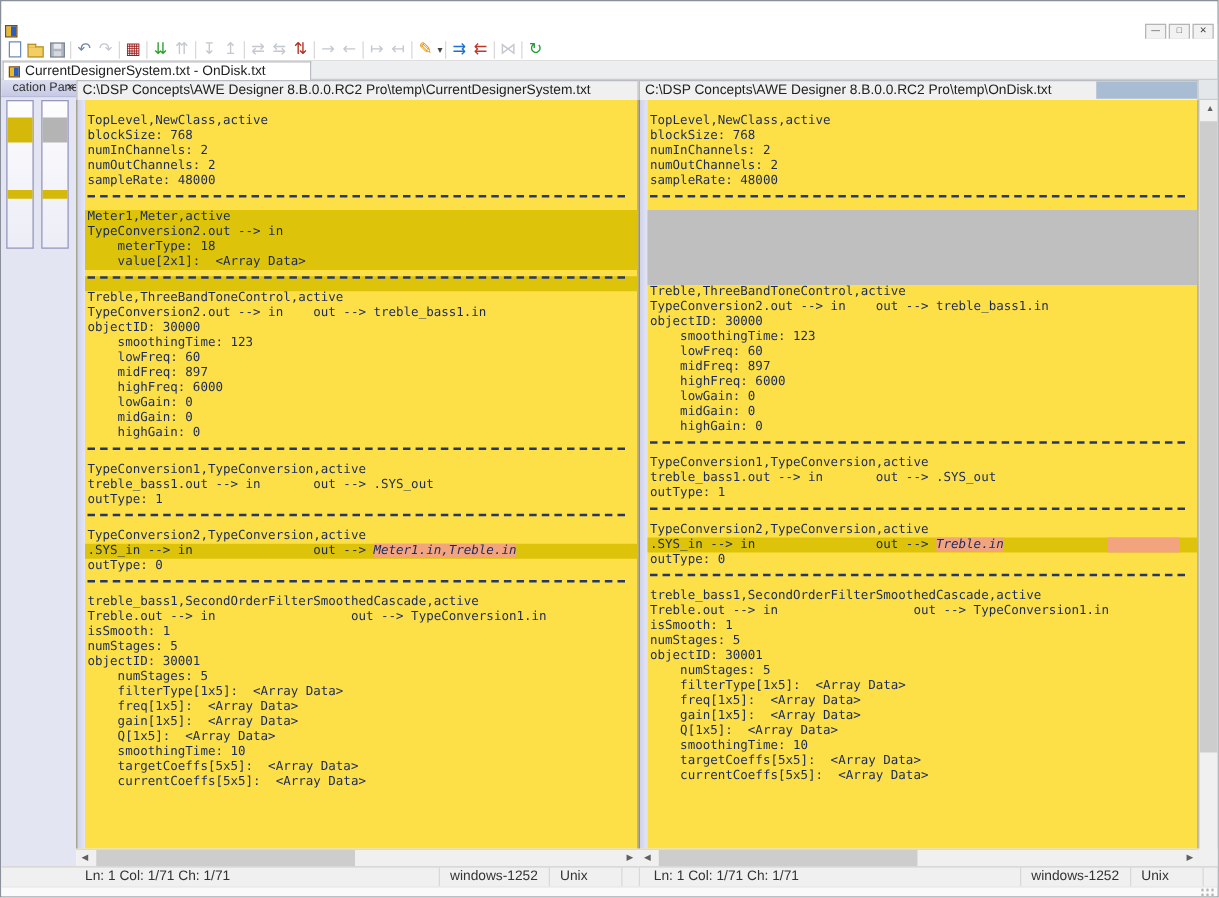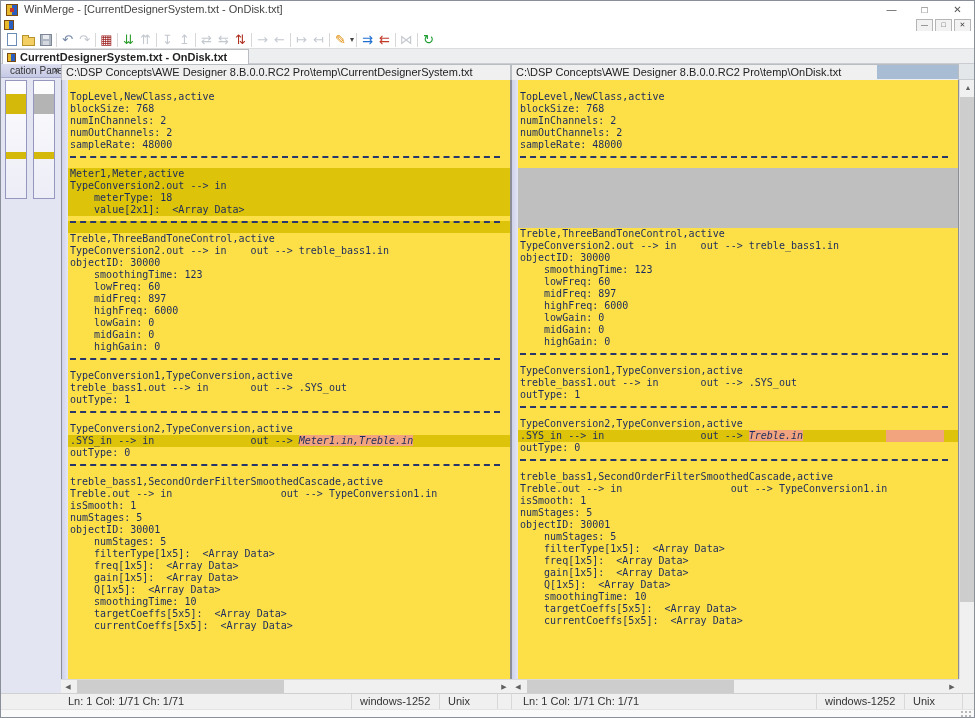--- a/index.html
+++ b/index.html
@@ -35,21 +35,21 @@
   .ic-doc{width:10px;height:13px;background:#fff;border:1px solid #6b8cb5;box-sizing:border-box;}
   .ic-folder{position:relative;width:13px;height:9px;background:#f3cf63;border:1px solid #b8922a;box-sizing:border-box;margin-top:3px;}
   .ic-folder::before{content:"";position:absolute;left:-1px;top:-3px;width:5px;height:2px;background:#f3cf63;border:1px solid #b8922a;border-bottom:none;}
   .ic-floppy{position:relative;width:12px;height:12px;background:#aeb6c2;border:1px solid #7d8694;box-sizing:border-box;}
   .ic-floppy::before{content:"";position:absolute;left:2px;top:0;width:6px;height:4px;background:#e9ebef;}
   .ic-floppy::after{content:"";position:absolute;left:2px;bottom:0;width:6px;height:4px;background:#d5d8de;}
   
   .tabbar{position:absolute;left:0;top:48px;width:100%;height:15px;background:#eceef0;border-bottom:1px solid #c9ccd0;box-sizing:border-box;}
   .tab{position:absolute;left:1px;top:0;width:247px;height:15px;background:#ffffff;
        border:1px solid #b9bcc0;border-bottom:none;box-sizing:border-box;
-       display:flex;align-items:center;font-size:11px;color:#222;font-weight:bold;}
+       display:flex;align-items:center;font-size:11px;color:#222;}
   .tab-icon{width:9px;height:9px;margin:0 4px 0 4px;flex:0 0 auto;
             background:linear-gradient(90deg,#e8b92a 50%,#2b5fbf 50%);border:1px solid #7a4a10;box-sizing:border-box;}
   
   .loc-header{position:absolute;left:0;top:63px;width:60px;height:14px;
               background:linear-gradient(180deg,#dcdef0,#c6c9e4);border-bottom:1px solid #a7aacb;
               box-sizing:border-box;font-size:10px;color:#333;line-height:13px;white-space:nowrap;overflow:hidden;}
   .loc-close{position:absolute;right:2px;top:0;font-size:10px;line-height:13px;color:#333;}
   .loc-body{position:absolute;left:0;top:77px;width:60px;height:615px;background:#e4e5f2;}
   .loc-bar{position:absolute;top:2px;width:22px;height:119px;
            background:linear-gradient(180deg,#fdfdfe,#ecedf6);
@@ -101,29 +101,20 @@
   
   .bottombar{position:absolute;left:0;top:708px;width:100%;height:10px;background:#fafafa;border-top:1px solid #e3e3e3;box-sizing:border-box;}
   .grip{position:absolute;right:2px;bottom:1px;width:12px;height:8px;
         background:radial-gradient(#b8b8b8 1px,transparent 1.2px);background-size:4px 4px;}
 </style>
 </head>
 <body>
 
 <div id="app">
 
-  <div class="titlebar">
-    <div class="app-icon"></div>
-    <div class="title-text">WinMerge - [CurrentDesignerSystem.txt - OnDisk.txt]</div>
-    <div class="win-controls">
-      <div class="win-btn">—</div>
-      <div class="win-btn">□</div>
-      <div class="win-btn">✕</div>
-    </div>
-  </div>
 
   <div class="menubar">
     <div class="mdi-icon"></div>
     <div style="display:flex;">
         <span class="menu-item">File</span>
         <span class="menu-item">Edit</span>
         <span class="menu-item">View</span>
         <span class="menu-item">Merge</span>
         <span class="menu-item">Tools</span>
         <span class="menu-item">Plugins</span>

